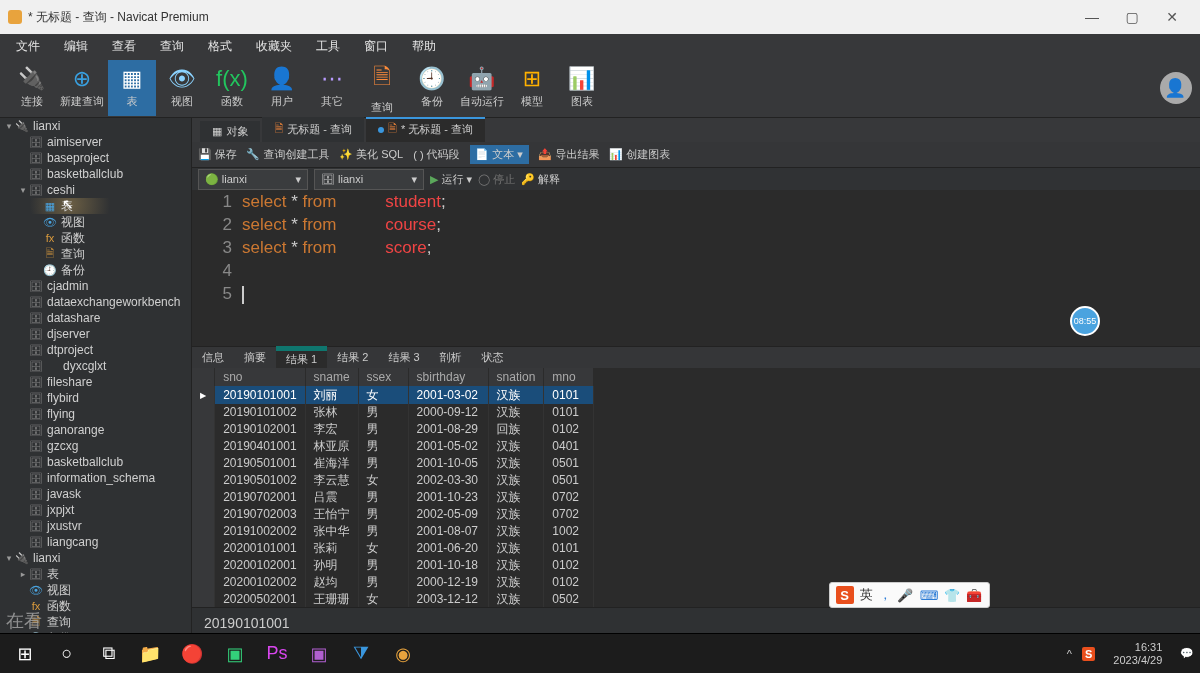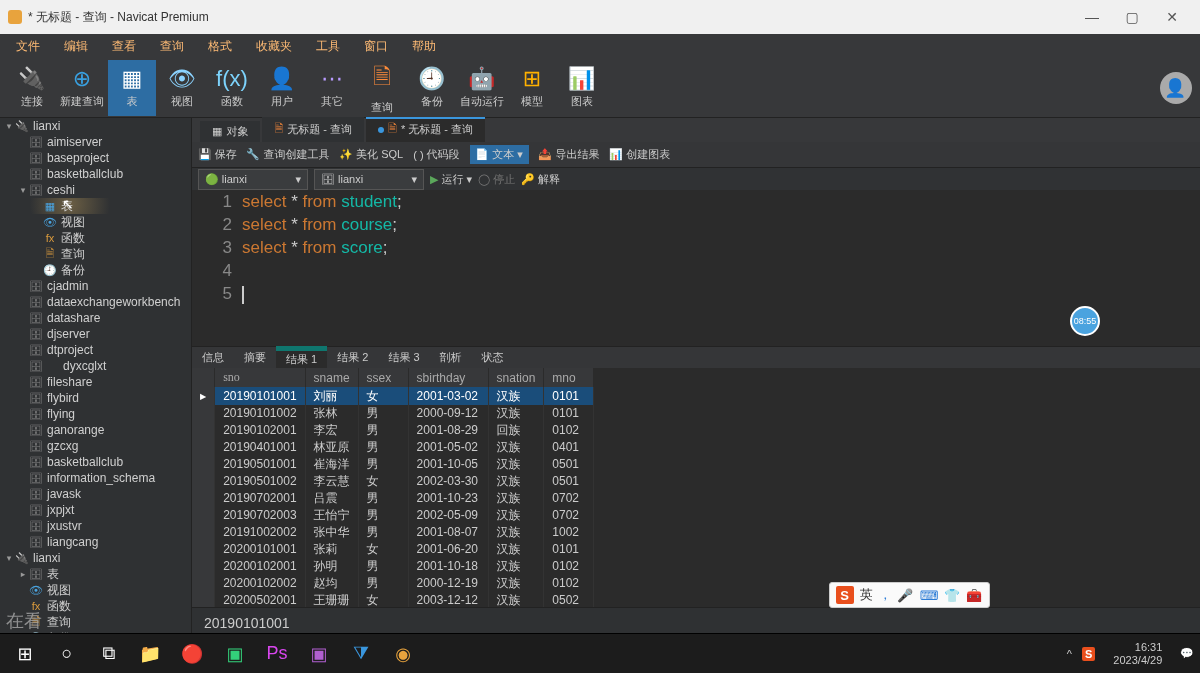--- a/index.html
+++ b/index.html
@@ -4,21 +4,21 @@
 <style>
 * { margin: 0; padding: 0; box-sizing: border-box; font-family: "Microsoft YaHei", "Segoe UI", sans-serif; }
 body { background: #2b2b2b; color: #ccc; width: 1200px; height: 673px; overflow: hidden; font-size: 12px; }
 
 .titlebar { height: 34px; background: #f0f0f0; color: #333; display: flex; align-items: center; padding: 0 8px; }
 .titlebar .app-icon { width: 14px; height: 14px; background: #e8a33d; border-radius: 3px; margin-right: 6px; }
 .titlebar .title-text { flex: 1; font-size: 12px; }
 .titlebar .win-btn { width: 40px; text-align: center; font-size: 14px; color: #555; cursor: pointer; }
 
 .menubar { height: 24px; background: #37383a; display: flex; align-items: center; padding: 0 6px; gap: 4px; font-size: 12px; }
-.menubar .menu-item { padding: 2px 10px; cursor: pointer; color: #fdba74; }
+.menubar .menu-item { padding: 2px 10px; cursor: pointer; color: #e5e5e5; }
 
 .toolbar { height: 60px; background: #37383a; display: flex; align-items: center; padding: 0 8px; gap: 2px; border-bottom: 1px solid #222; }
 .toolbar .tbtn { display: flex; flex-direction: column; align-items: center; justify-content: center; width: 48px; height: 56px; cursor: pointer; color: #ccc; font-size: 11px; }
 .toolbar .tbtn.active { background: #2d6da3; }
 .toolbar .tbtn .ticon { font-size: 22px; margin-bottom: 2px; }
 .toolbar .spacer { flex: 1; }
 .toolbar .avatar { width: 32px; height: 32px; border-radius: 50%; background: #aaa; display:flex;align-items:center;justify-content:center;font-size:18px;color:#555;}
 
 .main { display: flex; height: calc(100% - 22px - 24px - 60px - 26px); }
 
@@ -48,21 +48,21 @@
 .runbtn { cursor:pointer; display:flex;align-items:center;gap:3px;}
 .runbtn .playicon { color:#5ba85b;}
 
 .sqlarea { flex: 0 0 156px; background: #2b2b2b; display: flex; font-family: Consolas, monospace; font-size: 17px; overflow:hidden; position:relative;}
 .gutter { width: 50px; text-align: right; padding-right: 10px; color: #888; }
 .gutter div { height: 23px; line-height: 23px; }
 .code { flex: 1; }
 .code .line { height: 23px; line-height: 23px; }
 .kw { color: #cc7832; }
 .op { color: #ccc; }
-.ident { color: #14b8a6; }
+.ident { color: #ef4444; padding-left: 44px; }
 .blinker { display:inline-block; width:2px; height:18px; background:#ccc; vertical-align:middle; animation: blink 1s step-start infinite;}
 @keyframes blink { 50% {opacity:0;} }
 
 .restabs { height: 22px; background: #353638; display: flex; align-items: center; font-size: 11px; border-top:1px solid #222;}
 .rtab { padding: 3px 10px; cursor: pointer; }
 .rtab.active { background: #2b2b2b; border-top: 5px solid #0f766e; padding-top:1px;}
 
 .grid { flex: 1; overflow: auto; background: #2b2b2b; }
 .grid table { border-collapse: collapse; width: auto; font-size: 12px; }
 .grid th { background: #37383a; text-align: left; padding: 2px 8px; border-right: 1px solid #2b2b2b; color: #aaa; font-weight: normal; height:18px;}
@@ -80,21 +80,21 @@
 .statusbar .left { display:flex; align-items:center; gap:4px;}
 .statusbar .linkupd { color:#3a96dd; cursor:pointer;}
 .statusbar .right { margin-left:auto; display:flex;align-items:center;gap:6px;}
 .statusbar .sq { width:14px;height:14px;background:#555;}
 
 .taskbar { height: 40px; background: #1c1c1c; display: flex; align-items: center; padding: 0 6px; gap: 4px; position: absolute; bottom:0; left:0; right:0; border-top:1px solid #000;}
 .taskbar .tkbtn { width: 38px; height: 32px; display:flex;align-items:center;justify-content:center;font-size:18px;cursor:pointer;color:#fff;}
 .taskbar .tray { margin-left:auto; display:flex;align-items:center;gap:10px; color:#ccc; font-size:11px;}
 .taskbar .clock { text-align:right; line-height:13px; padding:0 8px;}
 
-th.c-sno{width:90px;font-family:Liberation Serif, serif;} th.c-sname{width:50px;} th.c-ssex{width:50px;} th.c-sbirthday{width:80px;} th.c-snation{width:55px;} th.c-mno{width:50px;}
+th.c-sno{width:90px;} th.c-sname{width:50px;} th.c-ssex{width:50px;} th.c-sbirthday{width:80px;} th.c-snation{width:55px;} th.c-mno{width:50px;}
 
 .imebar{position:absolute;right:210px;bottom:65px;background:#fafafa;border:1px solid #ccc;border-radius:3px;height:26px;display:flex;align-items:center;padding:0 6px;gap:6px;font-size:13px;color:#333;}
 .imebar .sicon{background:#e94f1d;color:#fff;width:18px;height:18px;display:flex;align-items:center;justify-content:center;border-radius:2px;font-weight:bold;}
 .imebar .blue{color:#2c7cd6;}
 
 .watermark{position:absolute;left:6px;bottom:40px;font-size:18px;color:#b8b8b8;opacity:.7;}
 
 .rec-badge{position:absolute;right:100px;top:306px;width:30px;height:30px;border-radius:50%;background:#4aa3df;color:#fff;display:flex;align-items:center;justify-content:center;font-size:9px;border:2px solid #fff;}
 
 ::-webkit-scrollbar{width:10px;height:10px;}
@@ -135,21 +135,21 @@
     </div>
     <div class="tbtn active">
       <div class="ticon" style="color:#fff">▦</div>
       <div>表</div>
     </div>
     <div class="tbtn">
       <div class="ticon" style="color:#8bd3ff">👁</div>
       <div>视图</div>
     </div>
     <div class="tbtn">
-      <div class="ticon" style="color:#7dd3fc">f(x)</div>
+      <div class="ticon" style="color:#22c55e">f(x)</div>
       <div>函数</div>
     </div>
     <div class="tbtn">
       <div class="ticon" style="color:#3aa0ff">👤</div>
       <div>用户</div>
     </div>
     <div class="tbtn">
       <div class="ticon" style="color:#b89bff">⋯</div>
       <div>其它</div>
     </div>

